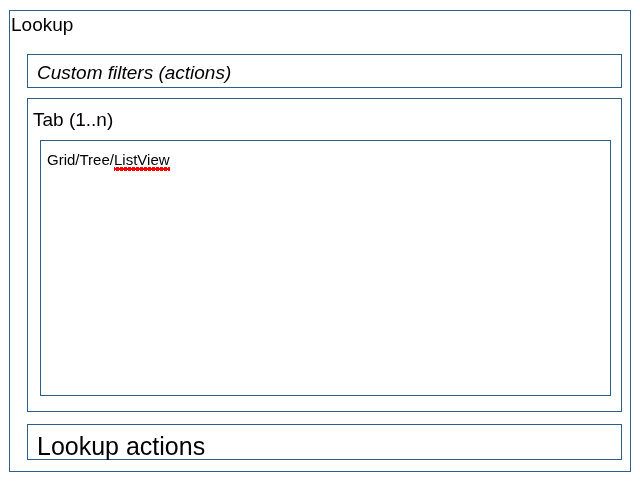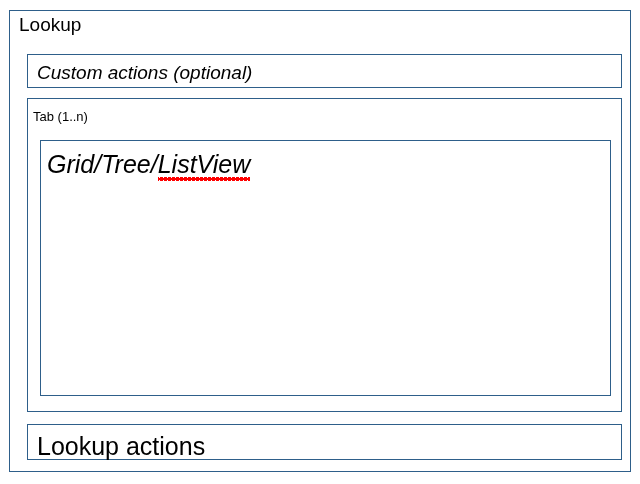--- a/index.html
+++ b/index.html
@@ -35,21 +35,21 @@
   }
 
   
   .label {
     position: absolute;
     white-space: nowrap;
     line-height: 1;
   }
 
   #lookup-title {
-    left: 19px;
+    left: 11px;
     top: 15px;
     font-size: 19px;
   }
 
   
   #filters-box {
     left: 27px;
     top: 54px;
     width: 595px;
     height: 34px;
@@ -64,35 +64,34 @@
   
   #tab-box {
     left: 27px;
     top: 98px;
     width: 595px;
     height: 314px;
   }
   #tab-label {
     left: 33px;
     top: 110px;
-    font-size: 13px;
+    font-size: 19px;
   }
 
   
   #grid-box {
     left: 40px;
     top: 140px;
     width: 571px;
     height: 256px;
   }
   #grid-label {
     left: 47px;
     top: 152px;
-    font-size: 25px;
-    font-style: italic;
+    font-size: 15px;
   }
 
   
   .misspelled {
     position: relative;
     display: inline-block;
   }
   .misspelled::after {
     content: "";
     position: absolute;
@@ -131,21 +130,21 @@
 </style>
 </head>
 <body>
 
 <div class="box" id="outer-frame"></div>
 
 <div class="label" id="lookup-title">Lookup</div>
 
 <div class="box" id="filters-box"></div>
 
-<div class="label" id="filters-label">Custom actions (optional)</div>
+<div class="label" id="filters-label">Custom filters (actions)</div>
 
 <div class="box" id="tab-box"></div>
 
 <div class="label" id="tab-label">Tab (1..n)</div>
 
 <div class="box" id="grid-box"></div>
 
 <div class="label" id="grid-label"><span>Grid/Tree/</span><span class="misspelled">ListView</span></div>
 
 <div class="box" id="actions-box"></div>

